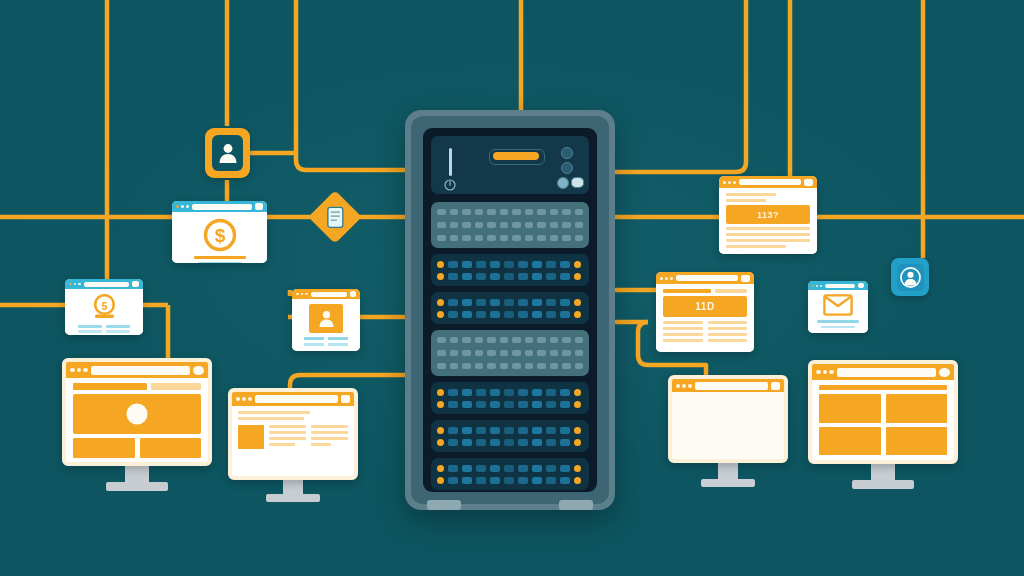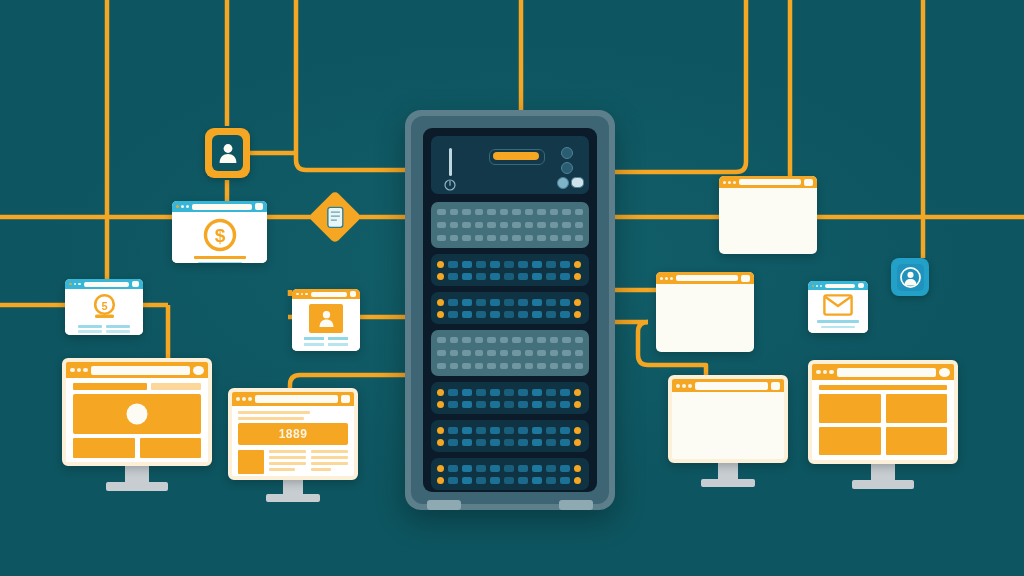--- a/index.html
+++ b/index.html
@@ -368,21 +368,20 @@
             <span class="win-dot" style="width:4px;height:4px;"></span>
             <span class="win-dot" style="width:4px;height:4px;"></span>
             <span class="win-dot" style="width:4px;height:4px;"></span>
           </div>
           <div class="win-url" style="height:8px;"></div>
           <div class="win-btn" style="width:9px;height:8px;"></div>
         </div>
         <div class="win-body" style="padding:5px 6px;gap:3px;">
           <div class="bar-lt" style="width:72px;height:3px;"></div>
           <div class="bar-lt" style="width:66px;height:3px;"></div>
-          <div class="hero" style="height:22px;font-size:12px;">1889</div>
           <div style="display:flex;gap:5px;margin-top:2px;">
             <div class="bar" style="width:26px;height:24px;"></div>
             <div style="flex:1;display:flex;flex-direction:column;gap:3px;">
               <div class="bar-lt" style="height:3px;"></div>
               <div class="bar-lt" style="height:3px;"></div>
               <div class="bar-lt" style="height:3px;"></div>
               <div class="bar-lt" style="height:3px;width:70%;"></div>
             </div>
             <div style="flex:1;display:flex;flex-direction:column;gap:3px;">
               <div class="bar-lt" style="height:3px;"></div>
@@ -398,31 +397,61 @@
     <div class="win" style="left:719px; top:176px; width:98px; height:78px;">
       <div class="win-bar" style="height:12px;">
         <div class="win-dots">
           <span class="win-dot" style="width:3px;height:3px;"></span>
           <span class="win-dot" style="width:3px;height:3px;"></span>
           <span class="win-dot" style="width:3px;height:3px;"></span>
         </div>
         <div class="win-url" style="height:6px;"></div>
         <div class="win-btn" style="width:9px;height:7px;"></div>
       </div>
+      <div class="win-body" style="padding:5px 7px;gap:3px;">
+        <div class="bar-lt" style="width:50px;height:3px;"></div>
+        <div class="bar-lt" style="width:40px;height:3px;"></div>
+        <div class="hero" style="height:19px;font-size:9px;">113?</div>
+        <div class="bar-lt" style="height:3px;"></div>
+        <div class="bar-lt" style="height:3px;"></div>
+        <div class="bar-lt" style="height:3px;"></div>
+        <div class="bar-lt" style="height:3px;width:72%;"></div>
+      </div>
     </div>
 
     <div class="win" style="left:656px; top:272px; width:98px; height:80px;">
       <div class="win-bar" style="height:12px;">
         <div class="win-dots">
           <span class="win-dot" style="width:3px;height:3px;"></span>
           <span class="win-dot" style="width:3px;height:3px;"></span>
           <span class="win-dot" style="width:3px;height:3px;"></span>
         </div>
         <div class="win-url" style="height:6px;"></div>
         <div class="win-btn" style="width:9px;height:7px;"></div>
+      </div>
+      <div class="win-body" style="padding:5px 7px;gap:3px;">
+        <div style="display:flex;gap:4px;">
+          <div class="bar" style="width:48px;height:4px;"></div>
+          <div class="bar-lt" style="flex:1;height:4px;"></div>
+        </div>
+        <div class="hero" style="height:21px;font-size:10px;">11D</div>
+        <div style="display:flex;gap:5px;margin-top:1px;">
+          <div style="flex:1;display:flex;flex-direction:column;gap:3px;">
+            <div class="bar-lt" style="height:3px;"></div>
+            <div class="bar-lt" style="height:3px;"></div>
+            <div class="bar-lt" style="height:3px;"></div>
+            <div class="bar-lt" style="height:3px;"></div>
+          </div>
+          <div style="flex:1;display:flex;flex-direction:column;gap:3px;">
+            <div class="bar-lt" style="height:3px;"></div>
+            <div class="bar-lt" style="height:3px;"></div>
+            <div class="bar-lt" style="height:3px;"></div>
+            <div class="bar-lt" style="height:3px;"></div>
+          </div>
+        </div>
       </div>
     </div>
 
     <div class="win" style="left:808px; top:281px; width:60px; height:52px;">
       <div class="win-bar" style="height:9px; background:#38b6d8;">
         <div class="win-dots">
           <span class="win-dot" style="width:2px;height:2px;background:#f5a623"></span>
           <span class="win-dot" style="width:2px;height:2px;"></span>
           <span class="win-dot" style="width:2px;height:2px;"></span>
         </div>

